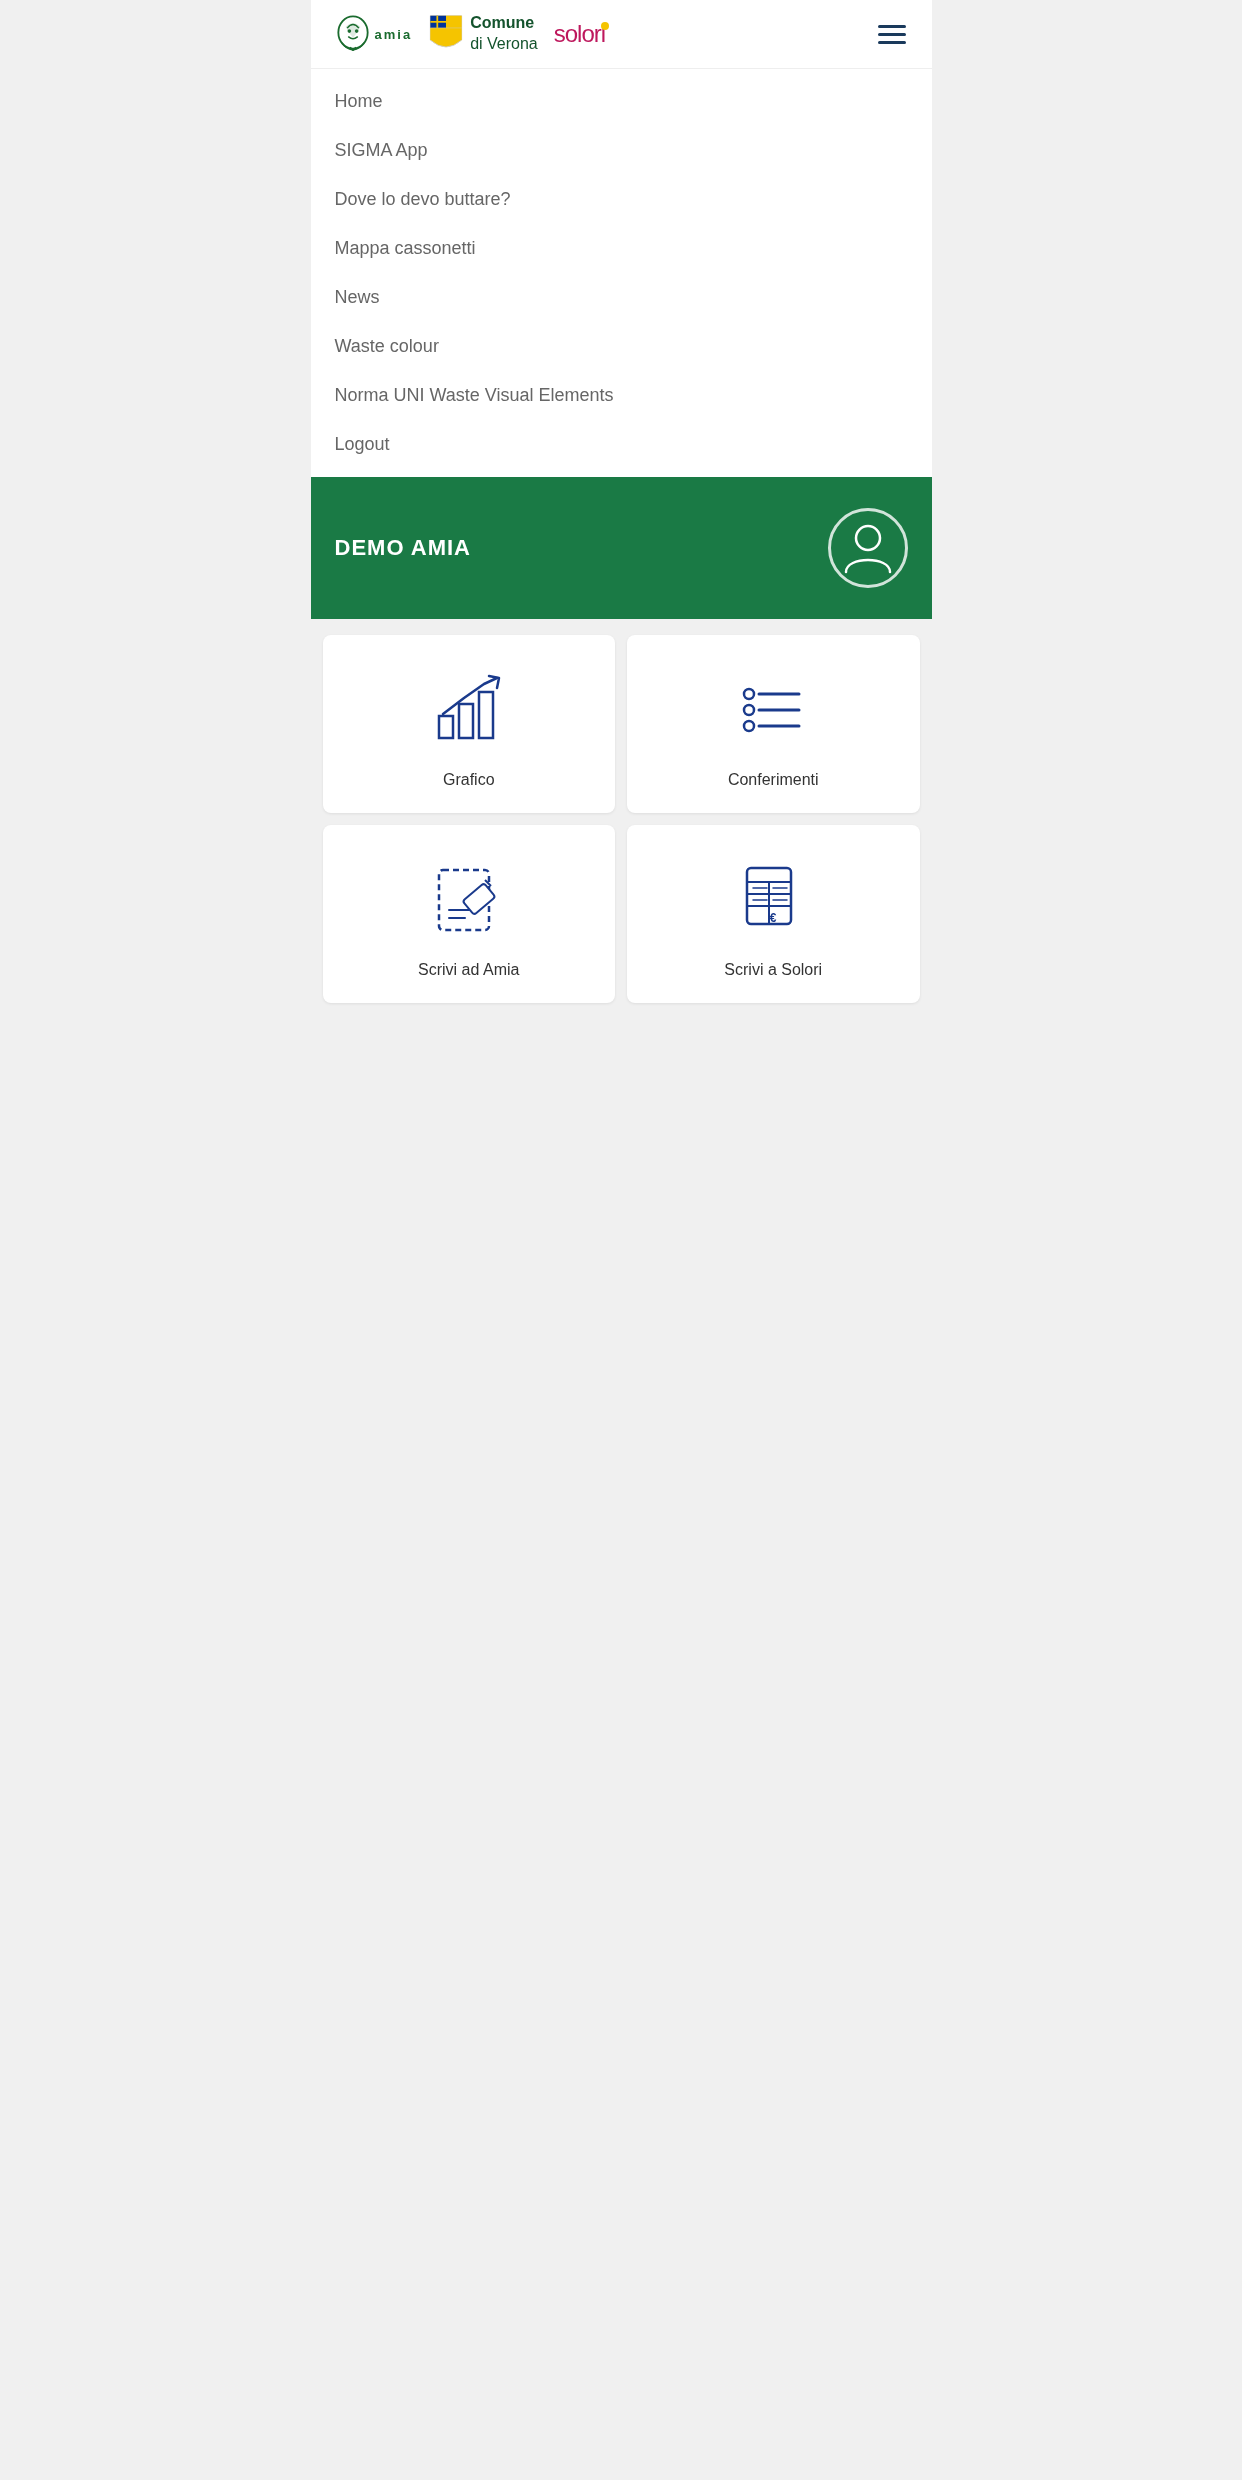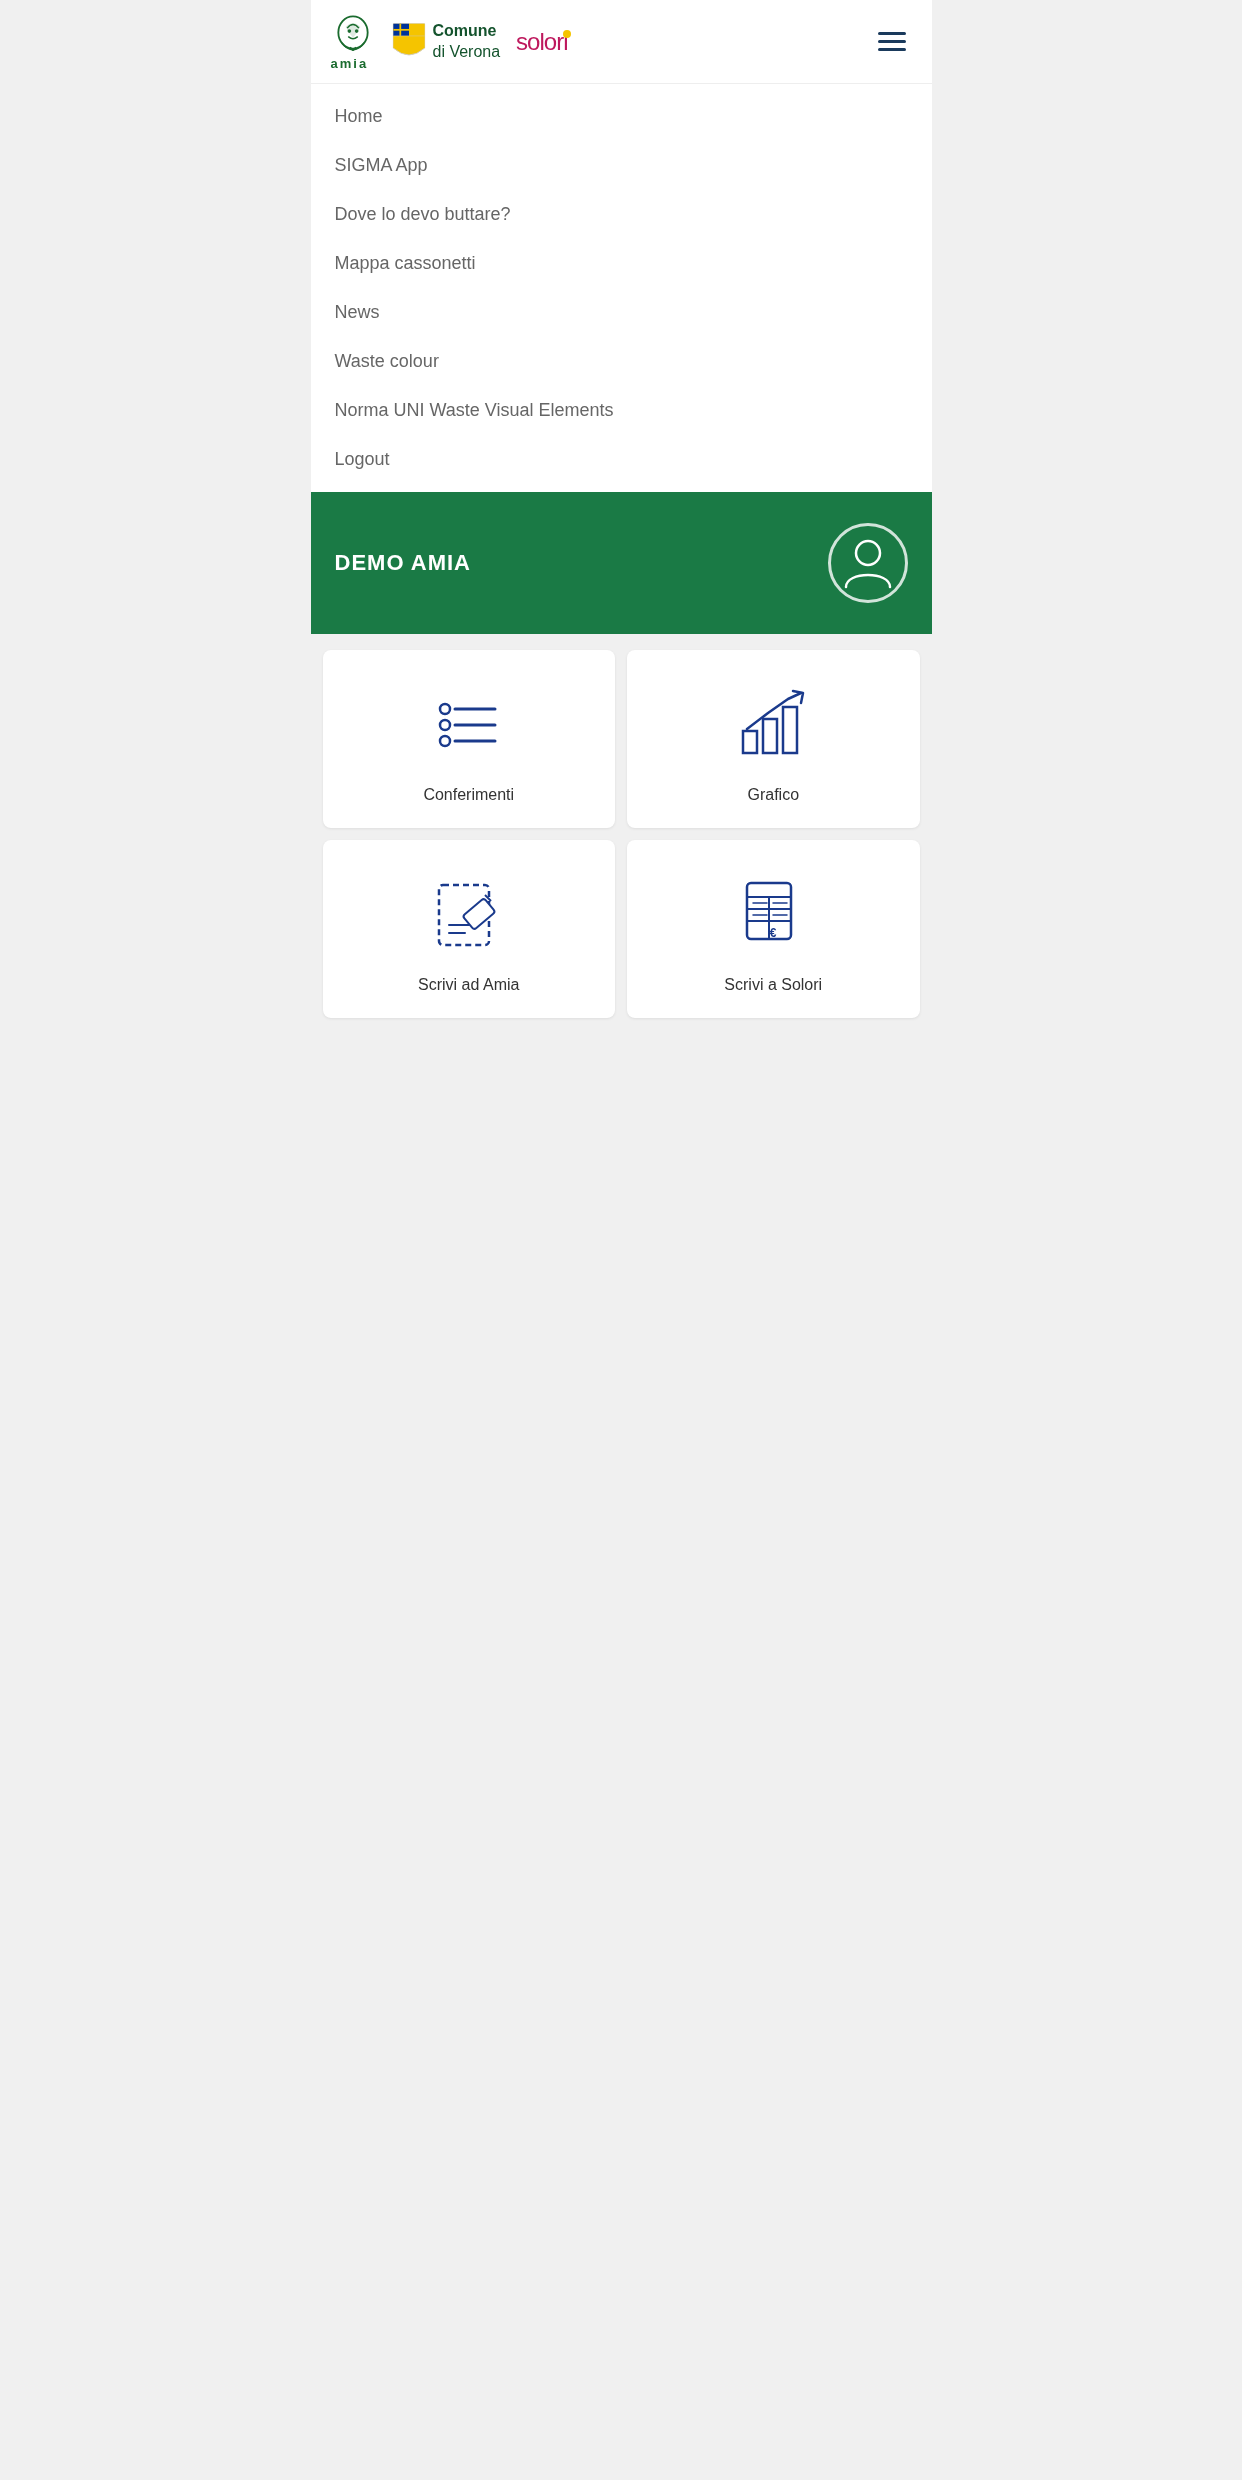--- a/index.html
+++ b/index.html
@@ -21,22 +21,22 @@
       justify-content: space-between;
       border-bottom: 1px solid #eee;
     }
     .header-logos {
       display: flex;
       align-items: center;
       gap: 16px;
     }
     .logo-amia {
       display: flex;
-      flex-direction: column;
-      align-items: flex-start;
+      flex-direction: row;
+      align-items: center;
     }
     .logo-amia-icon {
       width: 44px;
       height: 44px;
     }
     .logo-amia-text {
       font-size: 13px;
       font-weight: 700;
       color: #1a6b2e;
       letter-spacing: 2px;
@@ -233,50 +233,50 @@
       <path d="M8 54 C8 38 52 38 52 54" stroke="white" stroke-width="2.5" fill="none" stroke-linecap="round"></path>
     </svg>
   </div>
 </div>
 
 <div class="cards-grid">
 
   <div class="card">
     <div class="card-icon">
       <svg width="80" height="80" viewBox="0 0 80 80" fill="none" xmlns="http://www.w3.org/2000/svg">
+
+        <rect x="10" y="46" width="14" height="22" stroke="#1a3a8c" stroke-width="2.5" fill="none"></rect>
+        <rect x="30" y="34" width="14" height="34" stroke="#1a3a8c" stroke-width="2.5" fill="none"></rect>
+        <rect x="50" y="22" width="14" height="46" stroke="#1a3a8c" stroke-width="2.5" fill="none"></rect>
+
+        <path d="M14 44 L35 28 L55 14 L68 8" stroke="#1a3a8c" stroke-width="2.5" stroke-linecap="round" stroke-linejoin="round" fill="none"></path>
+        <path d="M60 6 L70 8 L68 18" stroke="#1a3a8c" stroke-width="2.5" stroke-linecap="round" stroke-linejoin="round" fill="none"></path>
+      </svg>
+    </div>
+    <span class="card-label">Grafico</span>
+  </div>
+
+  <div class="card">
+    <div class="card-icon">
+      <svg width="80" height="80" viewBox="0 0 80 80" fill="none" xmlns="http://www.w3.org/2000/svg">
         <circle cx="16" cy="24" r="5" stroke="#1a3a8c" stroke-width="2.5"></circle>
         <line x1="26" y1="24" x2="66" y2="24" stroke="#1a3a8c" stroke-width="3" stroke-linecap="round"></line>
         <circle cx="16" cy="40" r="5" stroke="#1a3a8c" stroke-width="2.5"></circle>
         <line x1="26" y1="40" x2="66" y2="40" stroke="#1a3a8c" stroke-width="3" stroke-linecap="round"></line>
         <circle cx="16" cy="56" r="5" stroke="#1a3a8c" stroke-width="2.5"></circle>
         <line x1="26" y1="56" x2="66" y2="56" stroke="#1a3a8c" stroke-width="3" stroke-linecap="round"></line>
       </svg>
     </div>
     <span class="card-label">Conferimenti</span>
   </div>
 
   <div class="card">
     <div class="card-icon">
       <svg width="80" height="80" viewBox="0 0 80 80" fill="none" xmlns="http://www.w3.org/2000/svg">
 
-        <rect x="10" y="46" width="14" height="22" stroke="#1a3a8c" stroke-width="2.5" fill="none"></rect>
-        <rect x="30" y="34" width="14" height="34" stroke="#1a3a8c" stroke-width="2.5" fill="none"></rect>
-        <rect x="50" y="22" width="14" height="46" stroke="#1a3a8c" stroke-width="2.5" fill="none"></rect>
-
-        <path d="M14 44 L35 28 L55 14 L68 8" stroke="#1a3a8c" stroke-width="2.5" stroke-linecap="round" stroke-linejoin="round" fill="none"></path>
-        <path d="M60 6 L70 8 L68 18" stroke="#1a3a8c" stroke-width="2.5" stroke-linecap="round" stroke-linejoin="round" fill="none"></path>
-      </svg>
-    </div>
-    <span class="card-label">Grafico</span>
-  </div>
-
-  <div class="card">
-    <div class="card-icon">
-      <svg width="80" height="80" viewBox="0 0 80 80" fill="none" xmlns="http://www.w3.org/2000/svg">
-
         <rect x="10" y="10" width="50" height="60" rx="4" stroke="#1a3a8c" stroke-width="2.5" stroke-dasharray="6 4" fill="none"></rect>
 
         <rect x="36" y="30" width="28" height="18" rx="3" stroke="#1a3a8c" stroke-width="2" fill="white" transform="rotate(-40 50 39)"></rect>
         <line x1="56" y1="20" x2="62" y2="26" stroke="#1a3a8c" stroke-width="2"></line>
 
         <line x1="20" y1="50" x2="40" y2="50" stroke="#1a3a8c" stroke-width="2" stroke-linecap="round"></line>
         <line x1="20" y1="58" x2="36" y2="58" stroke="#1a3a8c" stroke-width="2" stroke-linecap="round"></line>
       </svg>
     </div>
     <span class="card-label">Scrivi ad Amia</span>

